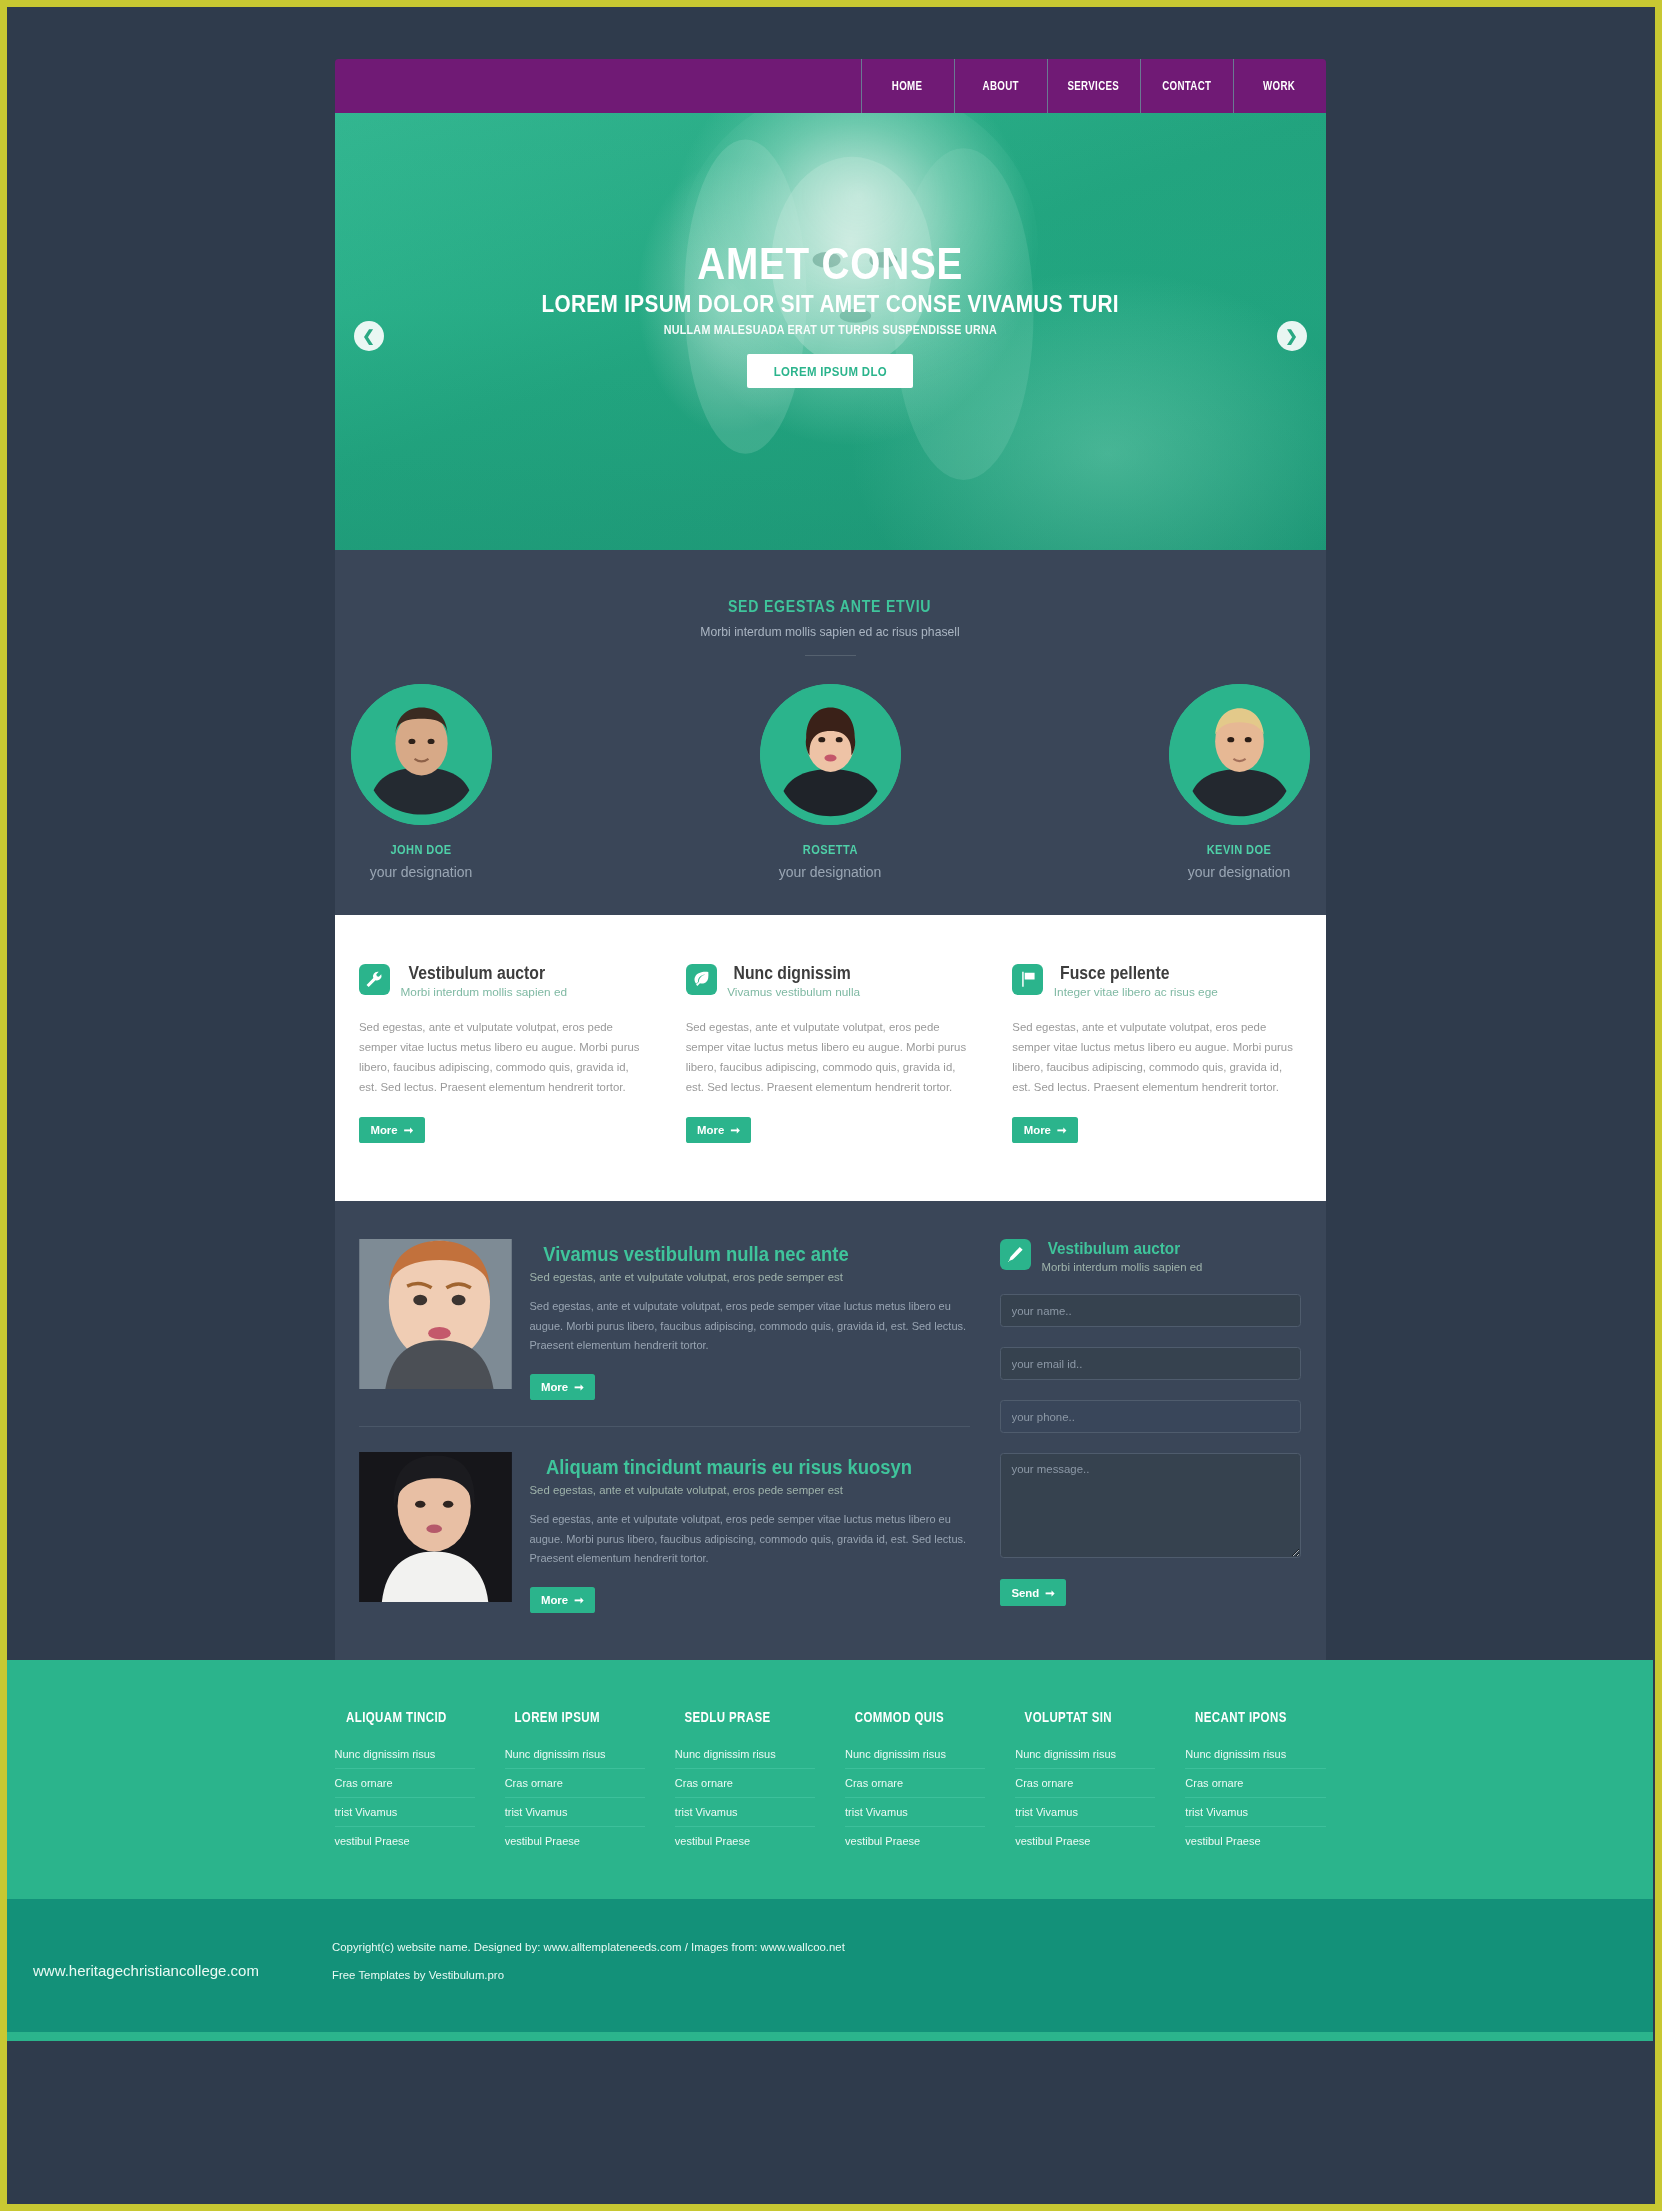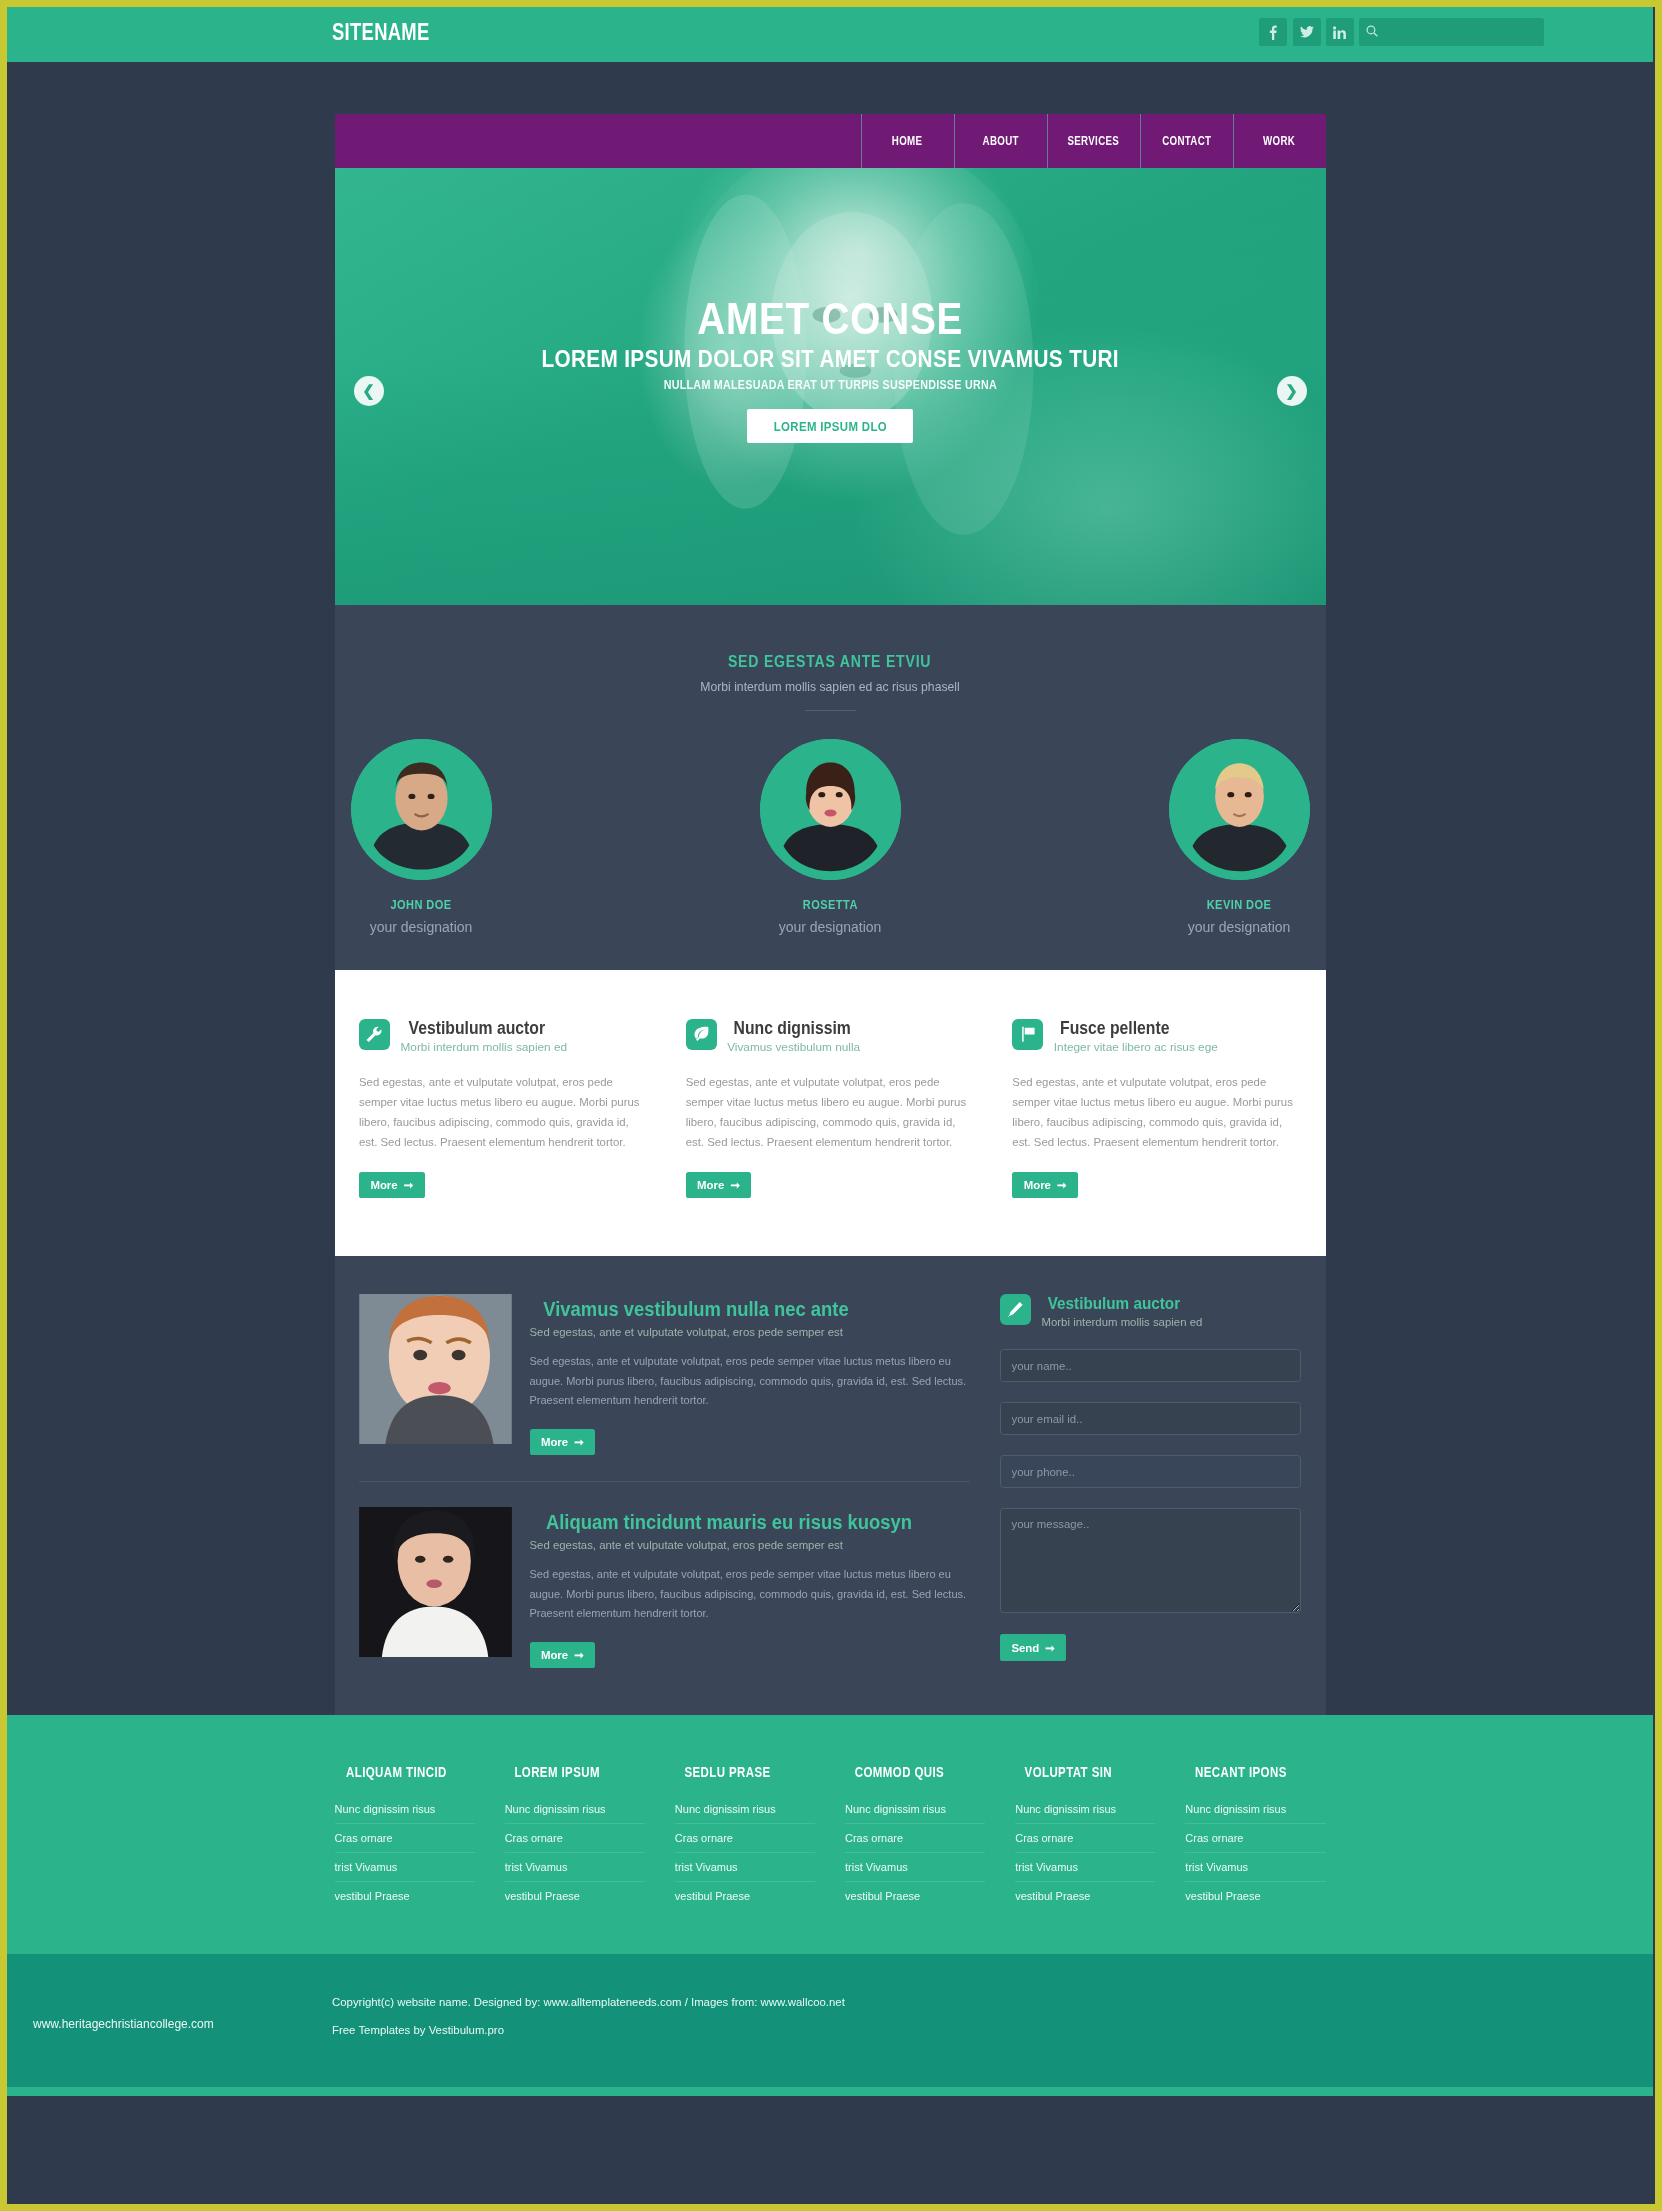--- a/index.html
+++ b/index.html
@@ -156,56 +156,28 @@
   .fcol-h { color: #ffffff; font-size: 14px; font-weight: 700; letter-spacing: 0.5px; font-stretch: condensed; margin-bottom: 23px; }
   .fcol-h span { display:inline-block; transform: scaleX(.82); }
   .flink {
     display: block; color: #eefaf5; font-size: 11px;
     padding-bottom: 7.9px; margin-bottom: 7.9px; border-bottom: 0.9px solid #3dc09b;
     text-decoration: none;
   }
   .flink:last-child { border-bottom: none; }
 
   .copybar { background: #139179; height: 133px; position: relative; margin-top: 37px; }
-  .copy-left { position: absolute; left: 26px; top: 63px; color: #eafaf4; font-size: 12px; }
+  .copy-left { position: absolute; left: 26px; top: 63px; color: #eafaf4; font-size: 15px; }
   .copy-right { position: absolute; left: 325px; top: 35px; color: #eafaf4; font-size: 11.4px; line-height: 2.4; }
 </style>
 </head>
 <body>
 
 <div class="page">
 
-  <div class="topbar">
-    <div class="brand">SITENAME</div>
-    <div class="top-right">
-      <div class="social">
-        <svg width="7.9" height="15" viewBox="0 0 9 17">
-            <path fill="#cdeee2" d="M6 17V9h2.3l.4-2.8H6V4.5c0-.8.2-1.3 1.4-1.3h1.4V.7C8.5.7 7.7.6 6.7.6 4.7.6 3.4 1.8 3.4 4.1v2.1H1V9h2.4v8H6z"></path>
-          </svg>
-      </div>
-      <div class="social">
-        <svg width="14" height="12.2" viewBox="0 0 16 14">
-            <path fill="#cdeee2" d="M16 1.7c-.6.3-1.2.4-1.9.5.7-.4 1.2-1 1.4-1.8-.6.4-1.3.6-2.1.8A3.3 3.3 0 0 0 7.7 4c0 .3 0 .5.1.7A9.3 9.3 0 0 1 1.1.6a3.3 3.3 0 0 0 1 4.4c-.5 0-1-.2-1.5-.4 0 1.6 1.1 3 2.6 3.3-.4.1-.9.1-1.4 0a3.3 3.3 0 0 0 3 2.3 6.6 6.6 0 0 1-4.8 1.3 9.3 9.3 0 0 0 14.3-8.3c.6-.4 1.2-1 1.7-1.5z"></path>
-          </svg>
-      </div>
-      <div class="social">
-        <svg width="13" height="13" viewBox="0 0 15 15">
-            <path fill="#cdeee2" d="M3.3 15H.3V5.3h3V15zM1.8 4A1.8 1.8 0 1 1 1.8.4a1.8 1.8 0 0 1 0 3.6zM15 15h-3V9.9c0-1.2 0-2.8-1.7-2.8s-2 1.3-2 2.7V15h-3V5.3h2.9v1.3h.1c.4-.8 1.4-1.6 2.9-1.6 3.1 0 3.7 2 3.7 4.7V15z"></path>
-          </svg>
-      </div>
-      <div class="searchbox">
-        <span class="mag">
-          <svg width="12.2" height="12.2" viewBox="0 0 14 14">
-              <circle cx="5.7" cy="5.7" r="4.4" stroke="#bfe8da" stroke-width="1.4" fill="none"></circle>
-              <line x1="9.2" y1="9.2" x2="13" y2="13" stroke="#bfe8da" stroke-width="1.6"></line>
-            </svg>
-        </span>
-      </div>
-    </div>
-  </div>
 
   <div class="wrap">
 
     <div class="nav">
       <div class="nav-item">
           <span>HOME</span>
         </div>
       <div class="nav-item">
           <span>ABOUT</span>
         </div>

